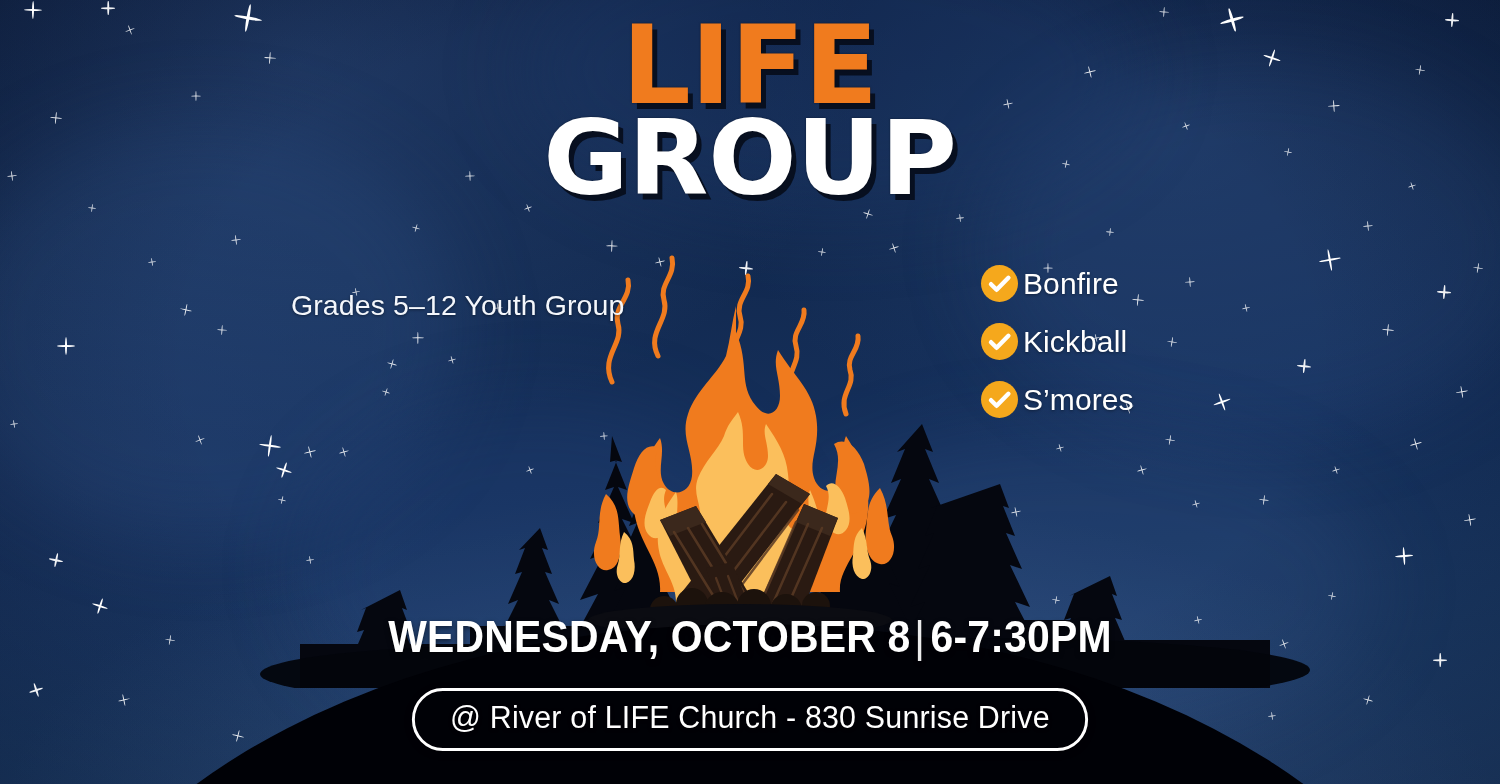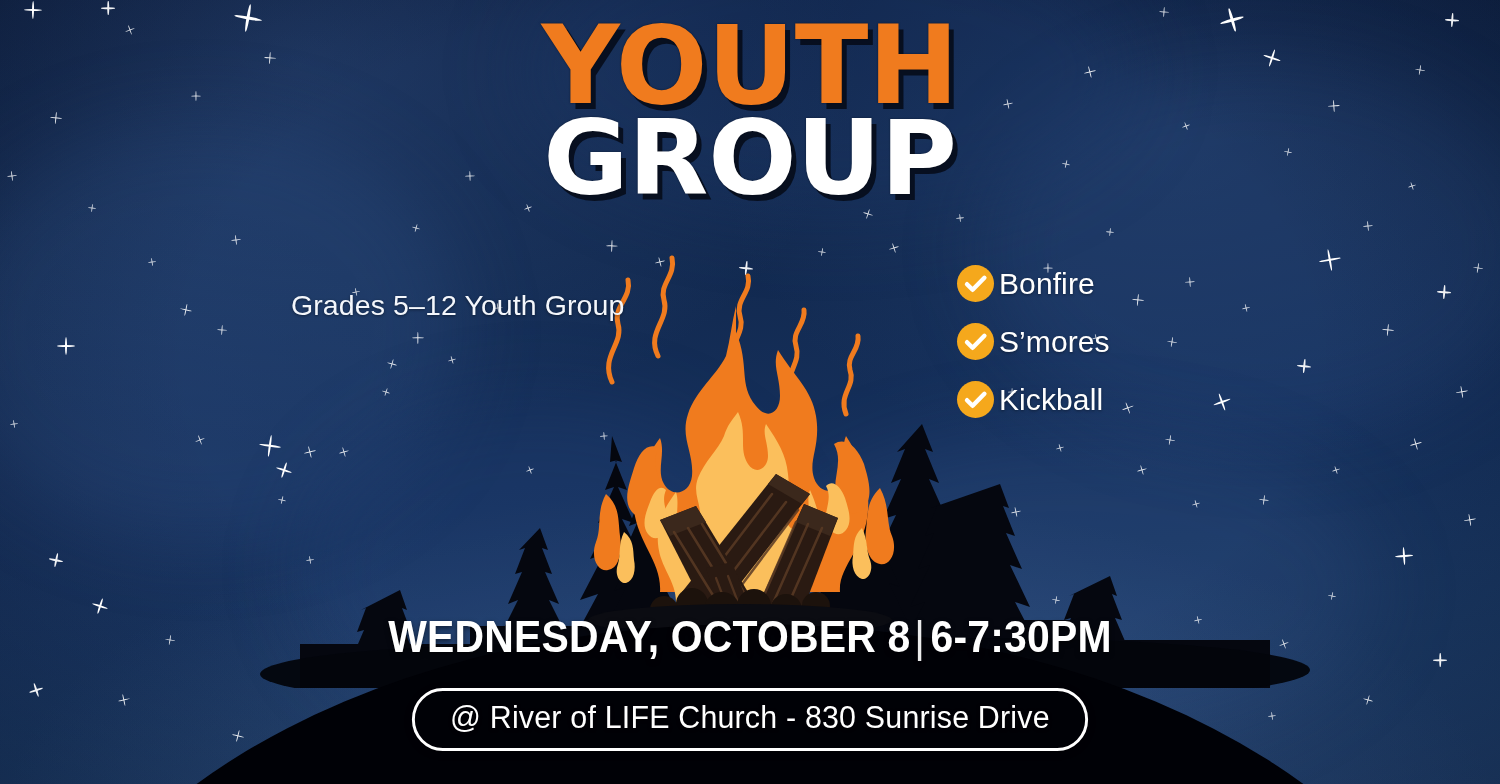--- a/index.html
+++ b/index.html
@@ -93,21 +93,21 @@
     font-size:28.5px;
     line-height:50px;
     font-weight:400;
     letter-spacing:.1px;
     text-shadow:0 1px 3px rgba(0,0,0,.45);
     white-space:nowrap;
   }
   .blurb div{white-space:nowrap;}
 
   
-  .checklist{position:absolute; left:957px; top:264px;text-align:right;}
+  .checklist{position:absolute; left:981px; top:264px;text-align:right;}
   .check-row{display:flex;align-items:center;height:39px;margin-bottom:19px;}
   .check-circle{
     position:relative;
     flex:0 0 auto;
     width:37px;height:37px;border-radius:50%;
     background:#F5A81C;
     margin-right:5px;
   }
   .check-circle svg{position:absolute;left:0;top:0;width:37px;height:37px;}
   .check-label{
@@ -375,21 +375,21 @@
             <circle cx="276" cy="370" r="14"></circle>
         </g>
         <ellipse cx="200" cy="384" rx="152" ry="16" fill="#0B0C12"></ellipse>
       </g>
     </svg>
   </div>
 
   <div class="hill"></div>
 
   <div class="headline">
-    <span class="hl-line hl-youth">YOUTH</span>
+    <span class="hl-line hl-youth">LIFE</span>
     <span class="hl-line hl-group">GROUP</span>
   </div>
 
   <div class="blurb">
     <div>Grades 5–12 Youth Group</div>
   </div>
 
   <div class="checklist">
 
     <div class="check-row">
@@ -400,30 +400,30 @@
       </span>
       <span class="check-label">Bonfire</span>
     </div>
 
     <div class="check-row">
       <span class="check-circle">
         <svg viewBox="0 0 37 37" aria-hidden="true">
           <path d="M10 19.2 l5.6 5.6 L27.4 12.8" stroke="#FFFFFF" stroke-width="4.4" fill="none" stroke-linecap="round" stroke-linejoin="round"></path>
         </svg>
       </span>
-      <span class="check-label">S’mores</span>
+      <span class="check-label">Kickball</span>
     </div>
 
     <div class="check-row">
       <span class="check-circle">
         <svg viewBox="0 0 37 37" aria-hidden="true">
           <path d="M10 19.2 l5.6 5.6 L27.4 12.8" stroke="#FFFFFF" stroke-width="4.4" fill="none" stroke-linecap="round" stroke-linejoin="round"></path>
         </svg>
       </span>
-      <span class="check-label">Kickball</span>
+      <span class="check-label">S’mores</span>
     </div>
 
 
   </div>
 
   <div class="datebar">
     <span>WEDNESDAY, OCTOBER 8</span><span class="date-sep">|</span><span>6-7:30PM</span>
   </div>
 
   <div class="pill-wrap">

